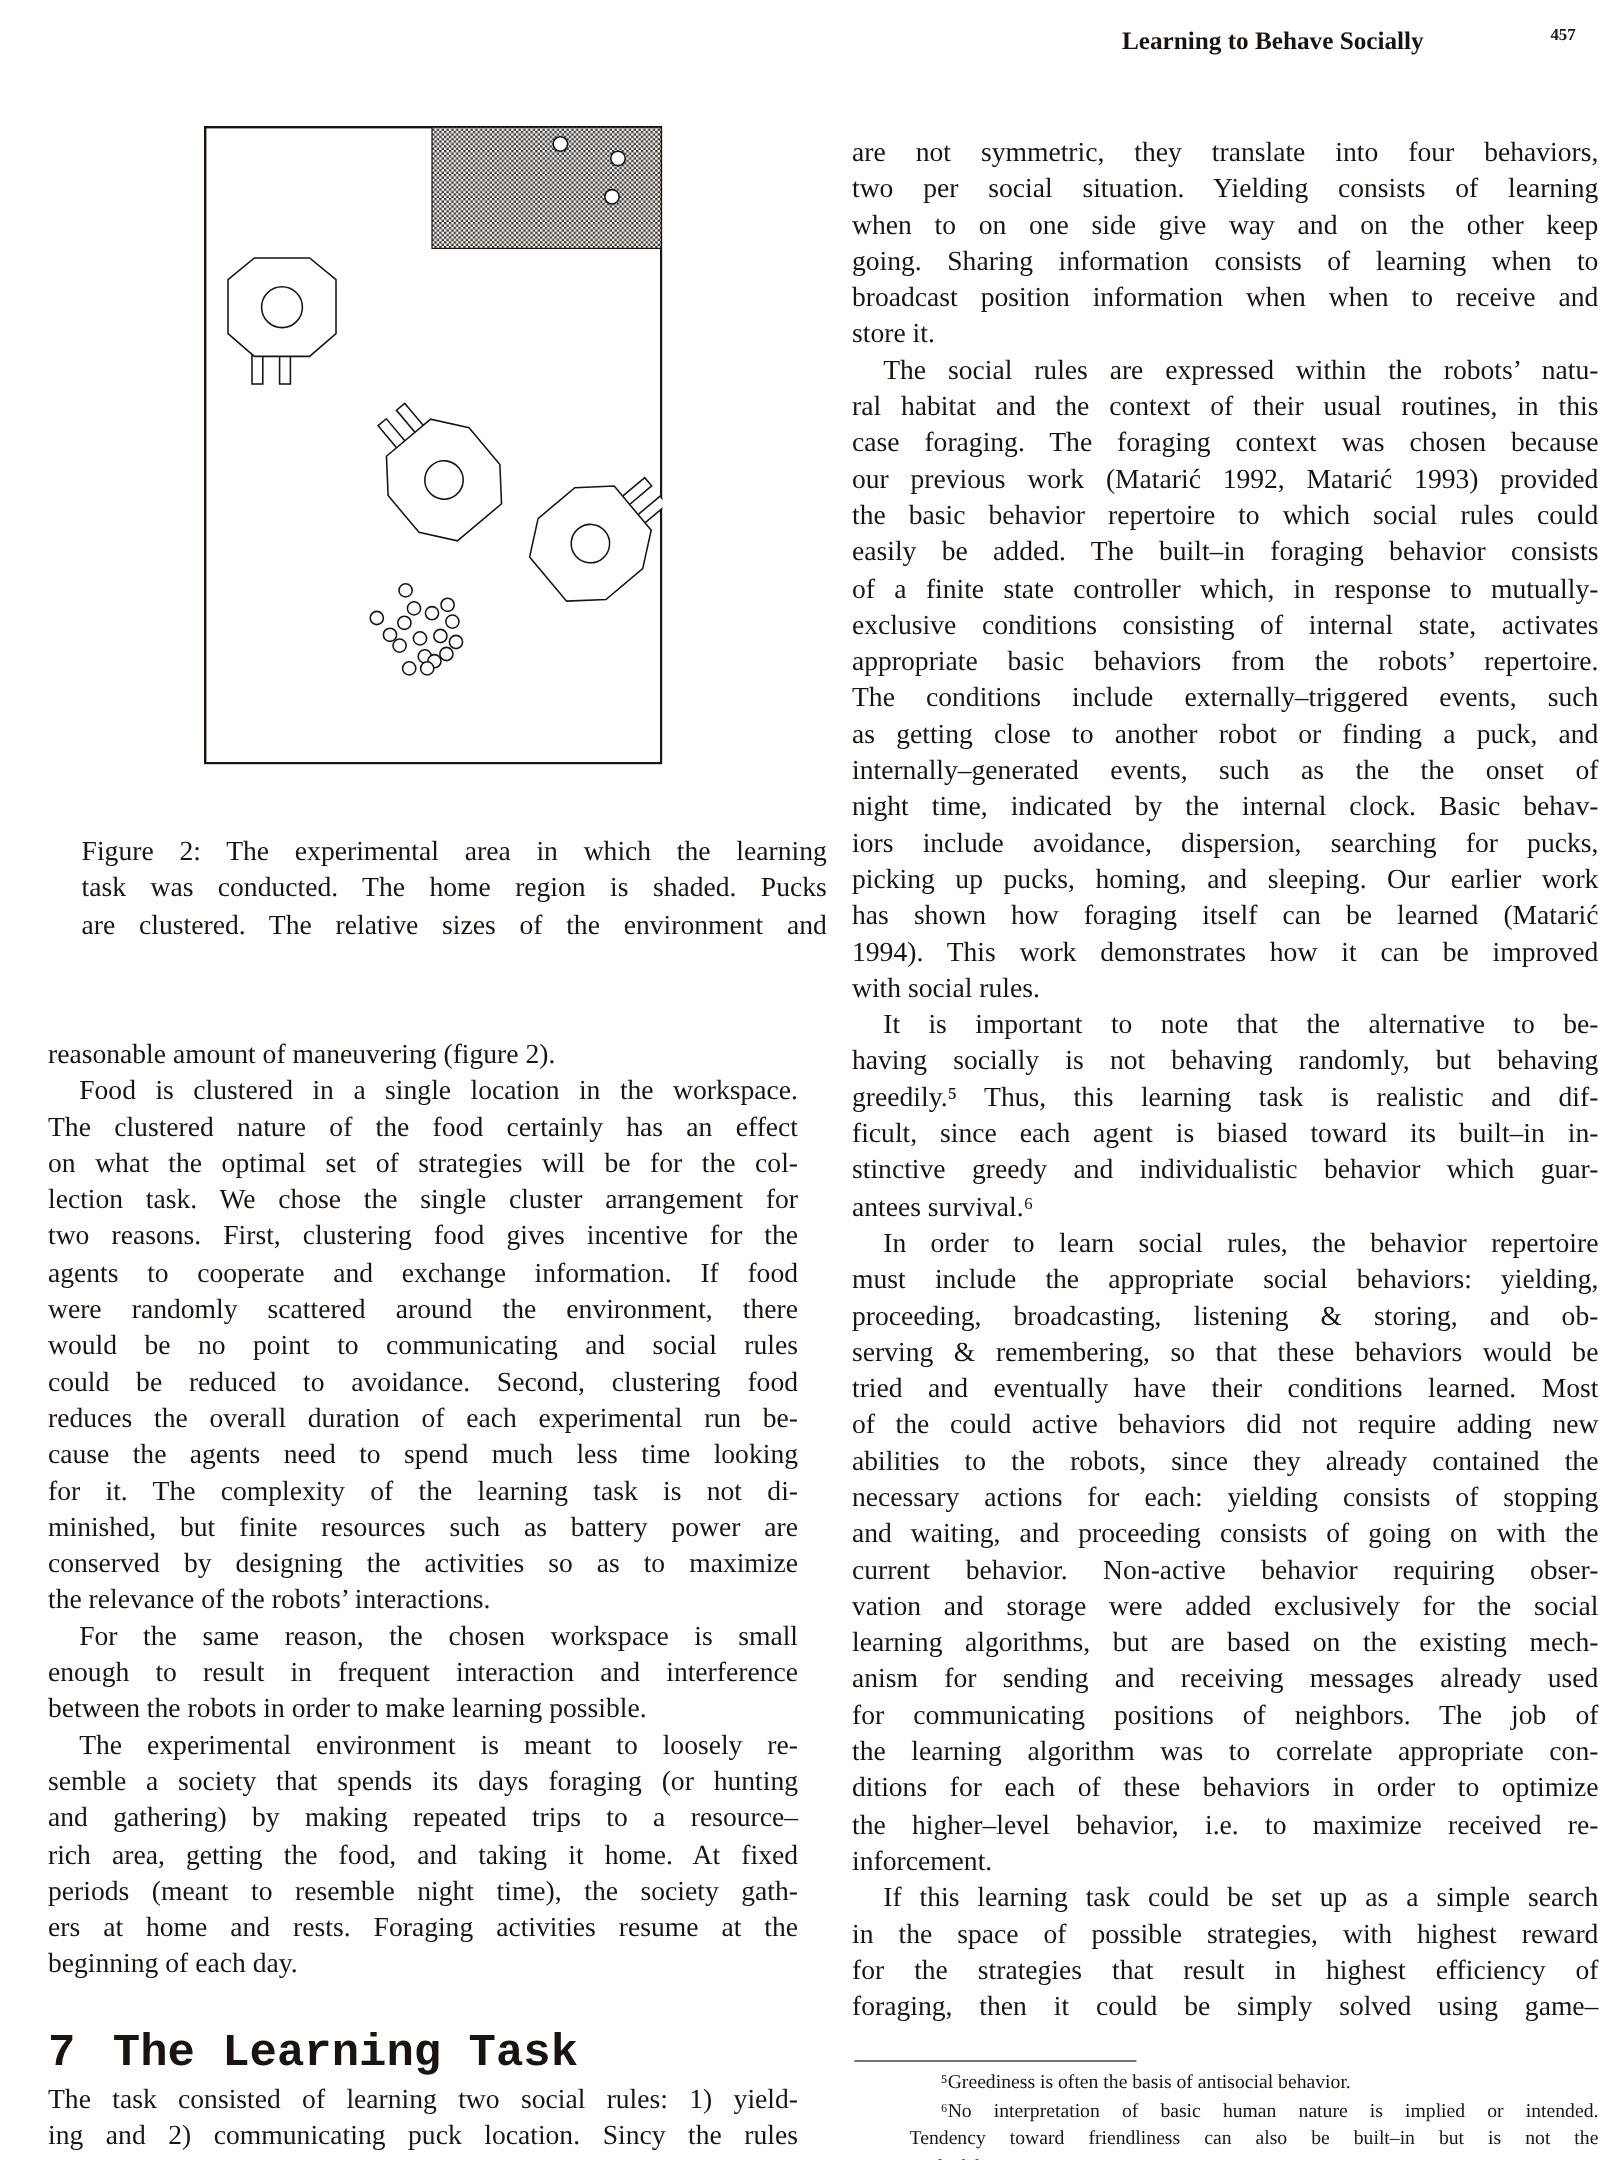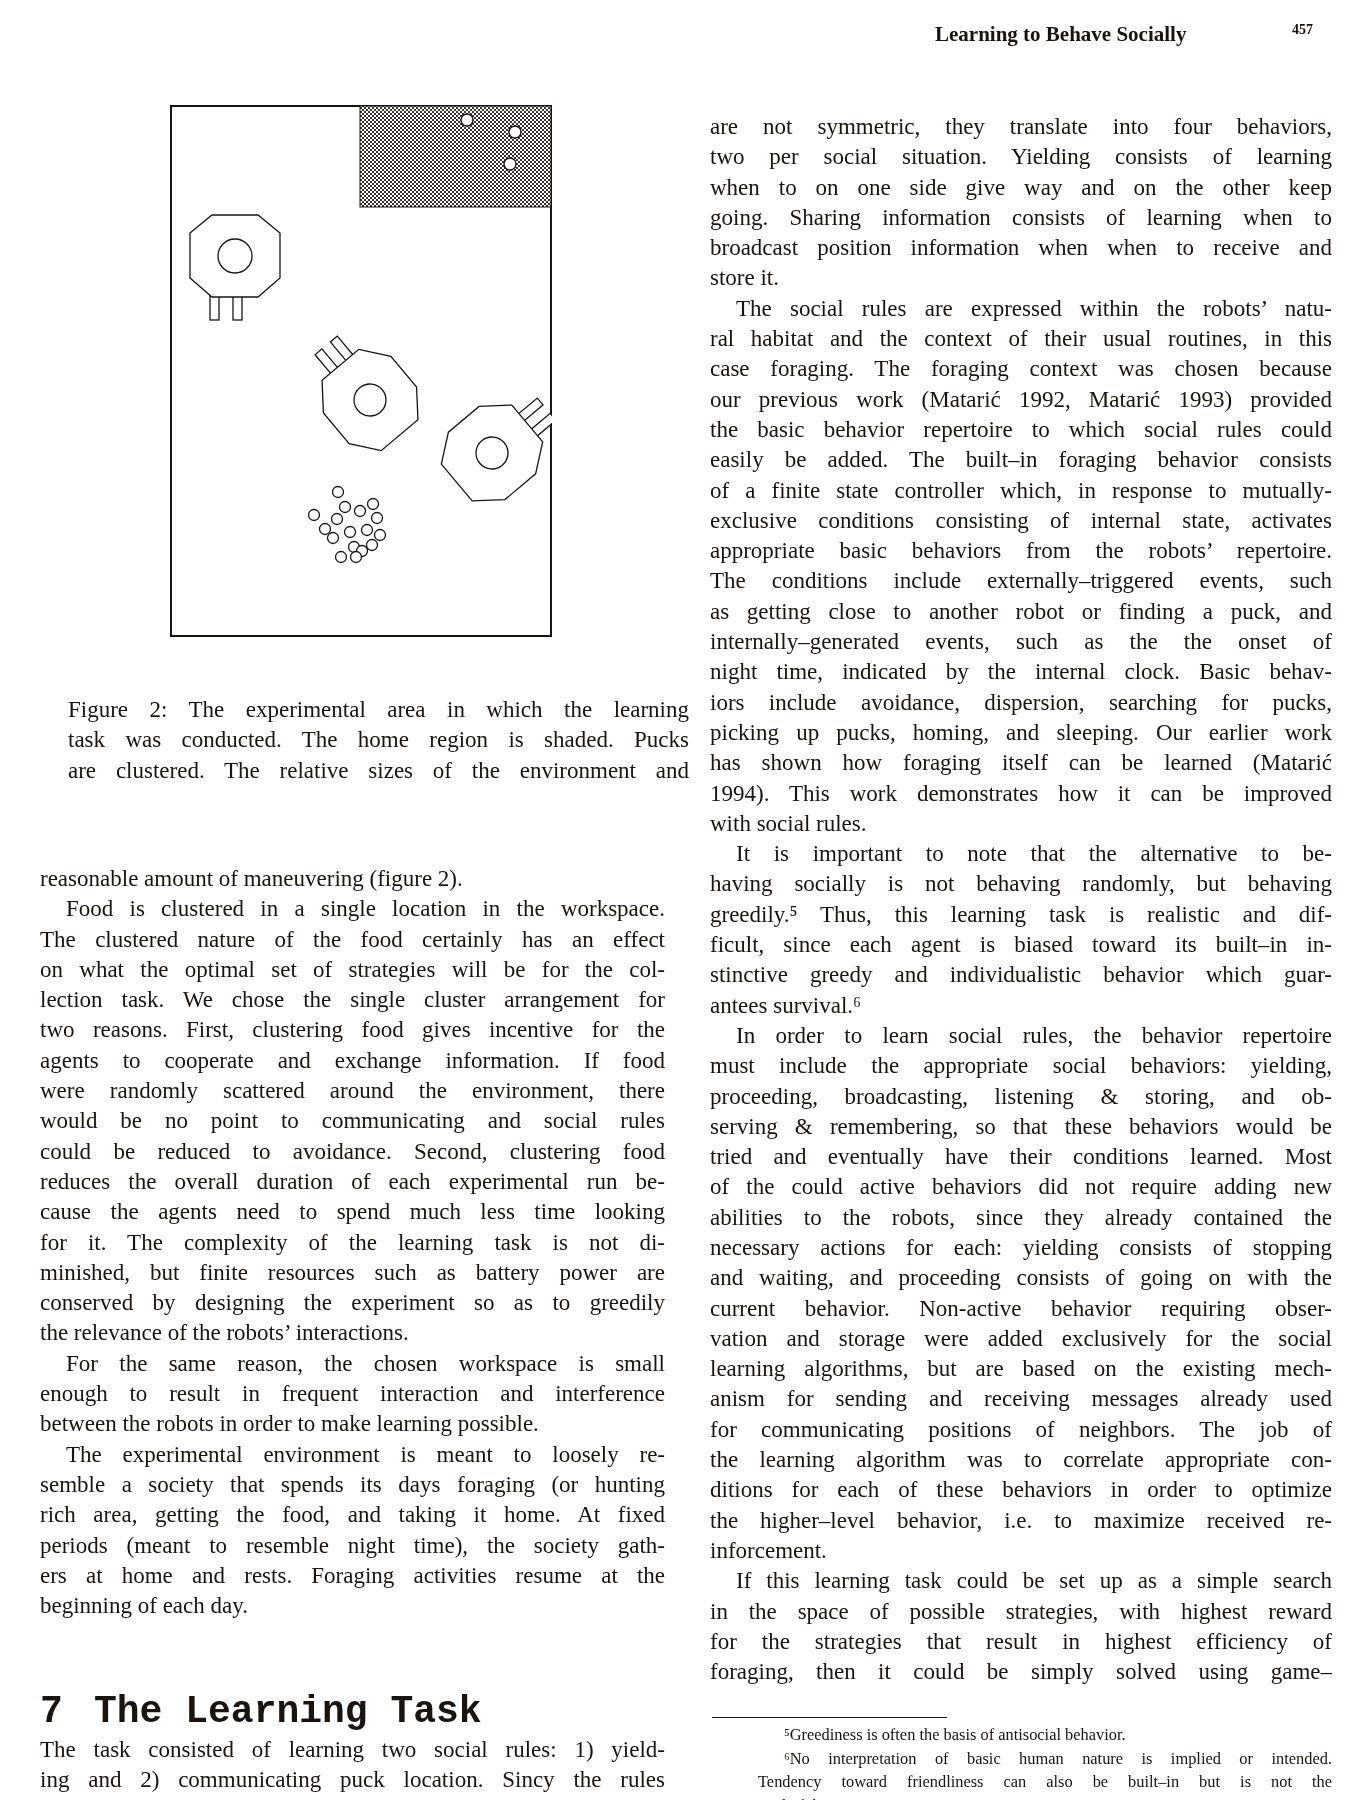--- a/index.html
+++ b/index.html
@@ -117,31 +117,32 @@
     <span class="line">lection task. We chose the single cluster arrangement for</span>
     <span class="line">two reasons. First, clustering food gives incentive for the</span>
     <span class="line">agents to cooperate and exchange information. If food</span>
     <span class="line">were randomly scattered around the environment, there</span>
     <span class="line">would be no point to communicating and social rules</span>
     <span class="line">could be reduced to avoidance. Second, clustering food</span>
     <span class="line">reduces the overall duration of each experimental run be-</span>
     <span class="line">cause the agents need to spend much less time looking</span>
     <span class="line">for it. The complexity of the learning task is not di-</span>
     <span class="line">minished, but finite resources such as battery power are</span>
-    <span class="line">conserved by designing the experiment so as to greedily</span>
+    <span class="line">conserved by designing the activities so as to maximize</span>
     <span class="line last">the relevance of the robots’ interactions.</span>
   </div>
   <div>
     <span class="line indent">For the same reason, the chosen workspace is small</span>
     <span class="line">enough to result in frequent interaction and interference</span>
     <span class="line last">between the robots in order to make learning possible.</span>
   </div>
   <div>
     <span class="line indent">The experimental environment is meant to loosely re-</span>
     <span class="line">semble a society that spends its days foraging (or hunting</span>
+    <span class="line">and gathering) by making repeated trips to a resource–</span>
     <span class="line">rich area, getting the food, and taking it home. At fixed</span>
     <span class="line">periods (meant to resemble night time), the society gath-</span>
     <span class="line">ers at home and rests. Foraging activities resume at the</span>
     <span class="line last">beginning of each day.</span>
   </div>
 </div>
 
 <div class="section-head">
   <span class="section-num">7</span><span>The Learning Task</span>
 </div>

